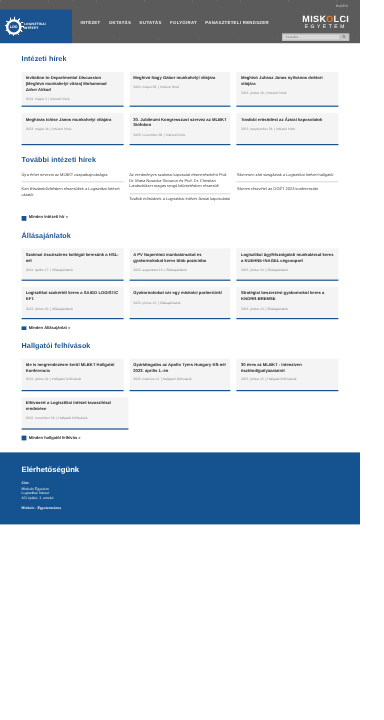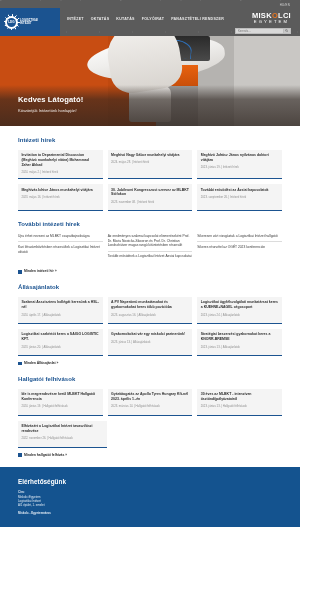--- a/index.html
+++ b/index.html
@@ -4,21 +4,21 @@
 <title>Logisztikai Intézet</title>
 <style>
   *{box-sizing:border-box;margin:0;padding:0;}
   html,body{width:300px;height:600px;}
   body{
     font-family:"Liberation Sans","DejaVu Sans",sans-serif;
     background:#ffffff;color:#222;
     font-size:4.2px;line-height:1.45;
     overflow:hidden;
   }
-  #page{width:300px;height:600px;position:relative;overflow:hidden;background:#fff;}
+  #page{width:300px;height:496px;position:relative;overflow:hidden;background:#fff;}
 
   
   .header{
     position:relative;height:36px;width:300px;
     background:#5b5b5b;
     background-image:
       linear-gradient(115deg,rgba(255,255,255,.07) 0 1px,transparent 1px 100%),
       linear-gradient(-35deg,rgba(255,255,255,.06) 0 1px,transparent 1px 100%),
       linear-gradient(70deg,rgba(255,255,255,.05) 0 1px,transparent 1px 100%),
       linear-gradient(160deg,rgba(255,255,255,.05) 0 1px,transparent 1px 100%);
@@ -198,34 +198,20 @@
       <input type="text" placeholder="Keresés..." style="">
       <div class="search-btn">
         <svg viewBox="0 0 16 16">
           <circle cx="6.5" cy="6.5" r="4.2" fill="none" stroke="#444" stroke-width="1.8"></circle>
           <line x1="9.8" y1="9.8" x2="14" y2="14" stroke="#444" stroke-width="1.8"></line>
         </svg>
       </div>
     </div>
   </div>
 
-  <div class="hero">
-    <div class="hero-bg">
-      <div class="robot-arm"></div>
-      <div class="robot-joint"></div>
-      <div class="robot-head"></div>
-      <div class="cable"></div>
-      <div class="orange-panel"></div>
-    </div>
-    <div class="hero-fade"></div>
-    <div class="hero-text">
-      <div class="hero-title">Kedves Látogató!</div>
-      <div class="hero-sub">Köszöntjük Intézetünk honlapján!</div>
-    </div>
-  </div>
 
   <div class="main">
 
     <div class="sec-title">Intézeti hírek</div>
 
     <div class="cards">
       <div class="card">
         <div class="card-title">Invitation to Departmental Discussion (Meghívó munkahelyi vitára) Mohammad Zaher Akkad</div>
         <div class="card-meta">2024. május 2. | Intézeti hírek</div>
       </div>

